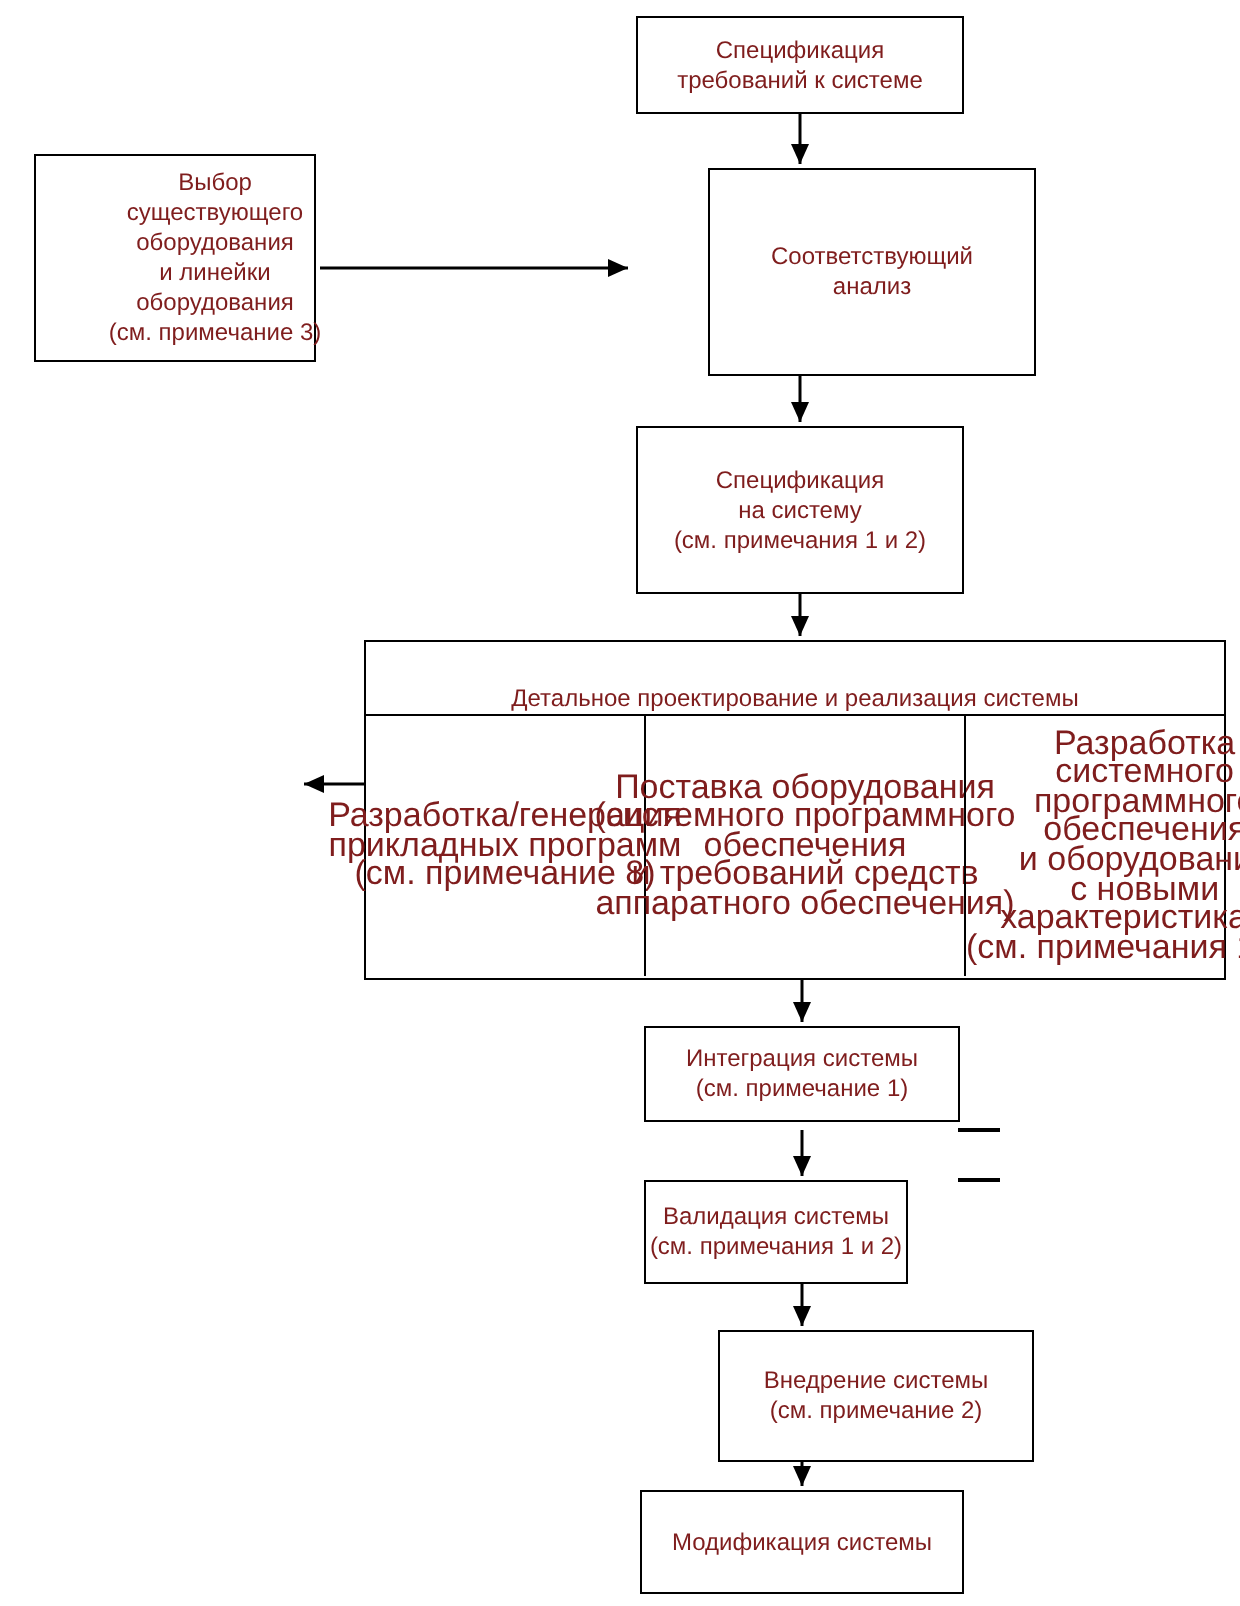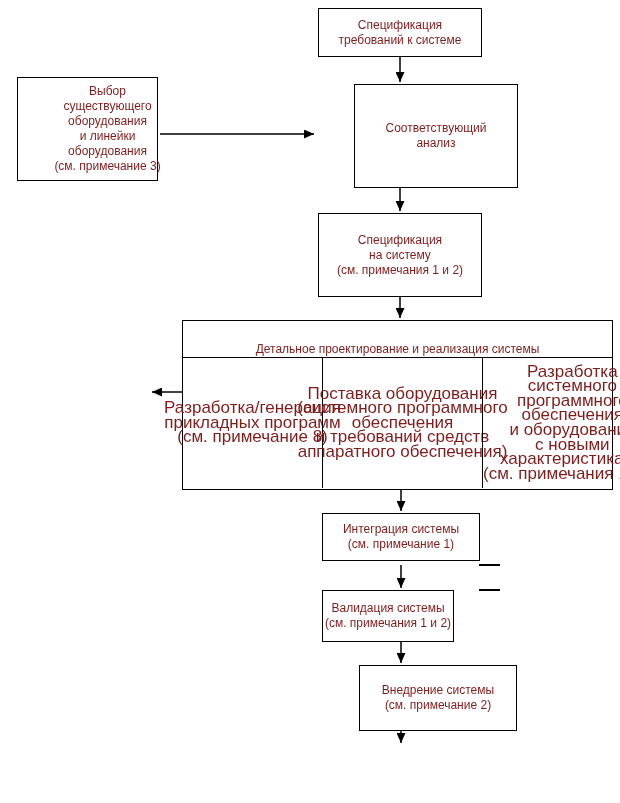--- a/index.html
+++ b/index.html
@@ -166,14 +166,17 @@
   <div class="node" id="n-validation">
     <span class="label">Валидация системы
 (см. примечания 1 и 2)</span>
   </div>
 
   <div class="node" id="n-deployment">
     <span class="label">Внедрение системы
 (см. примечание 2)</span>
   </div>
 
+  <div class="node" id="n-modification">
+    <span class="label">Модификация системы</span>
+  </div>
 
 </div>
 
 </body></html>

